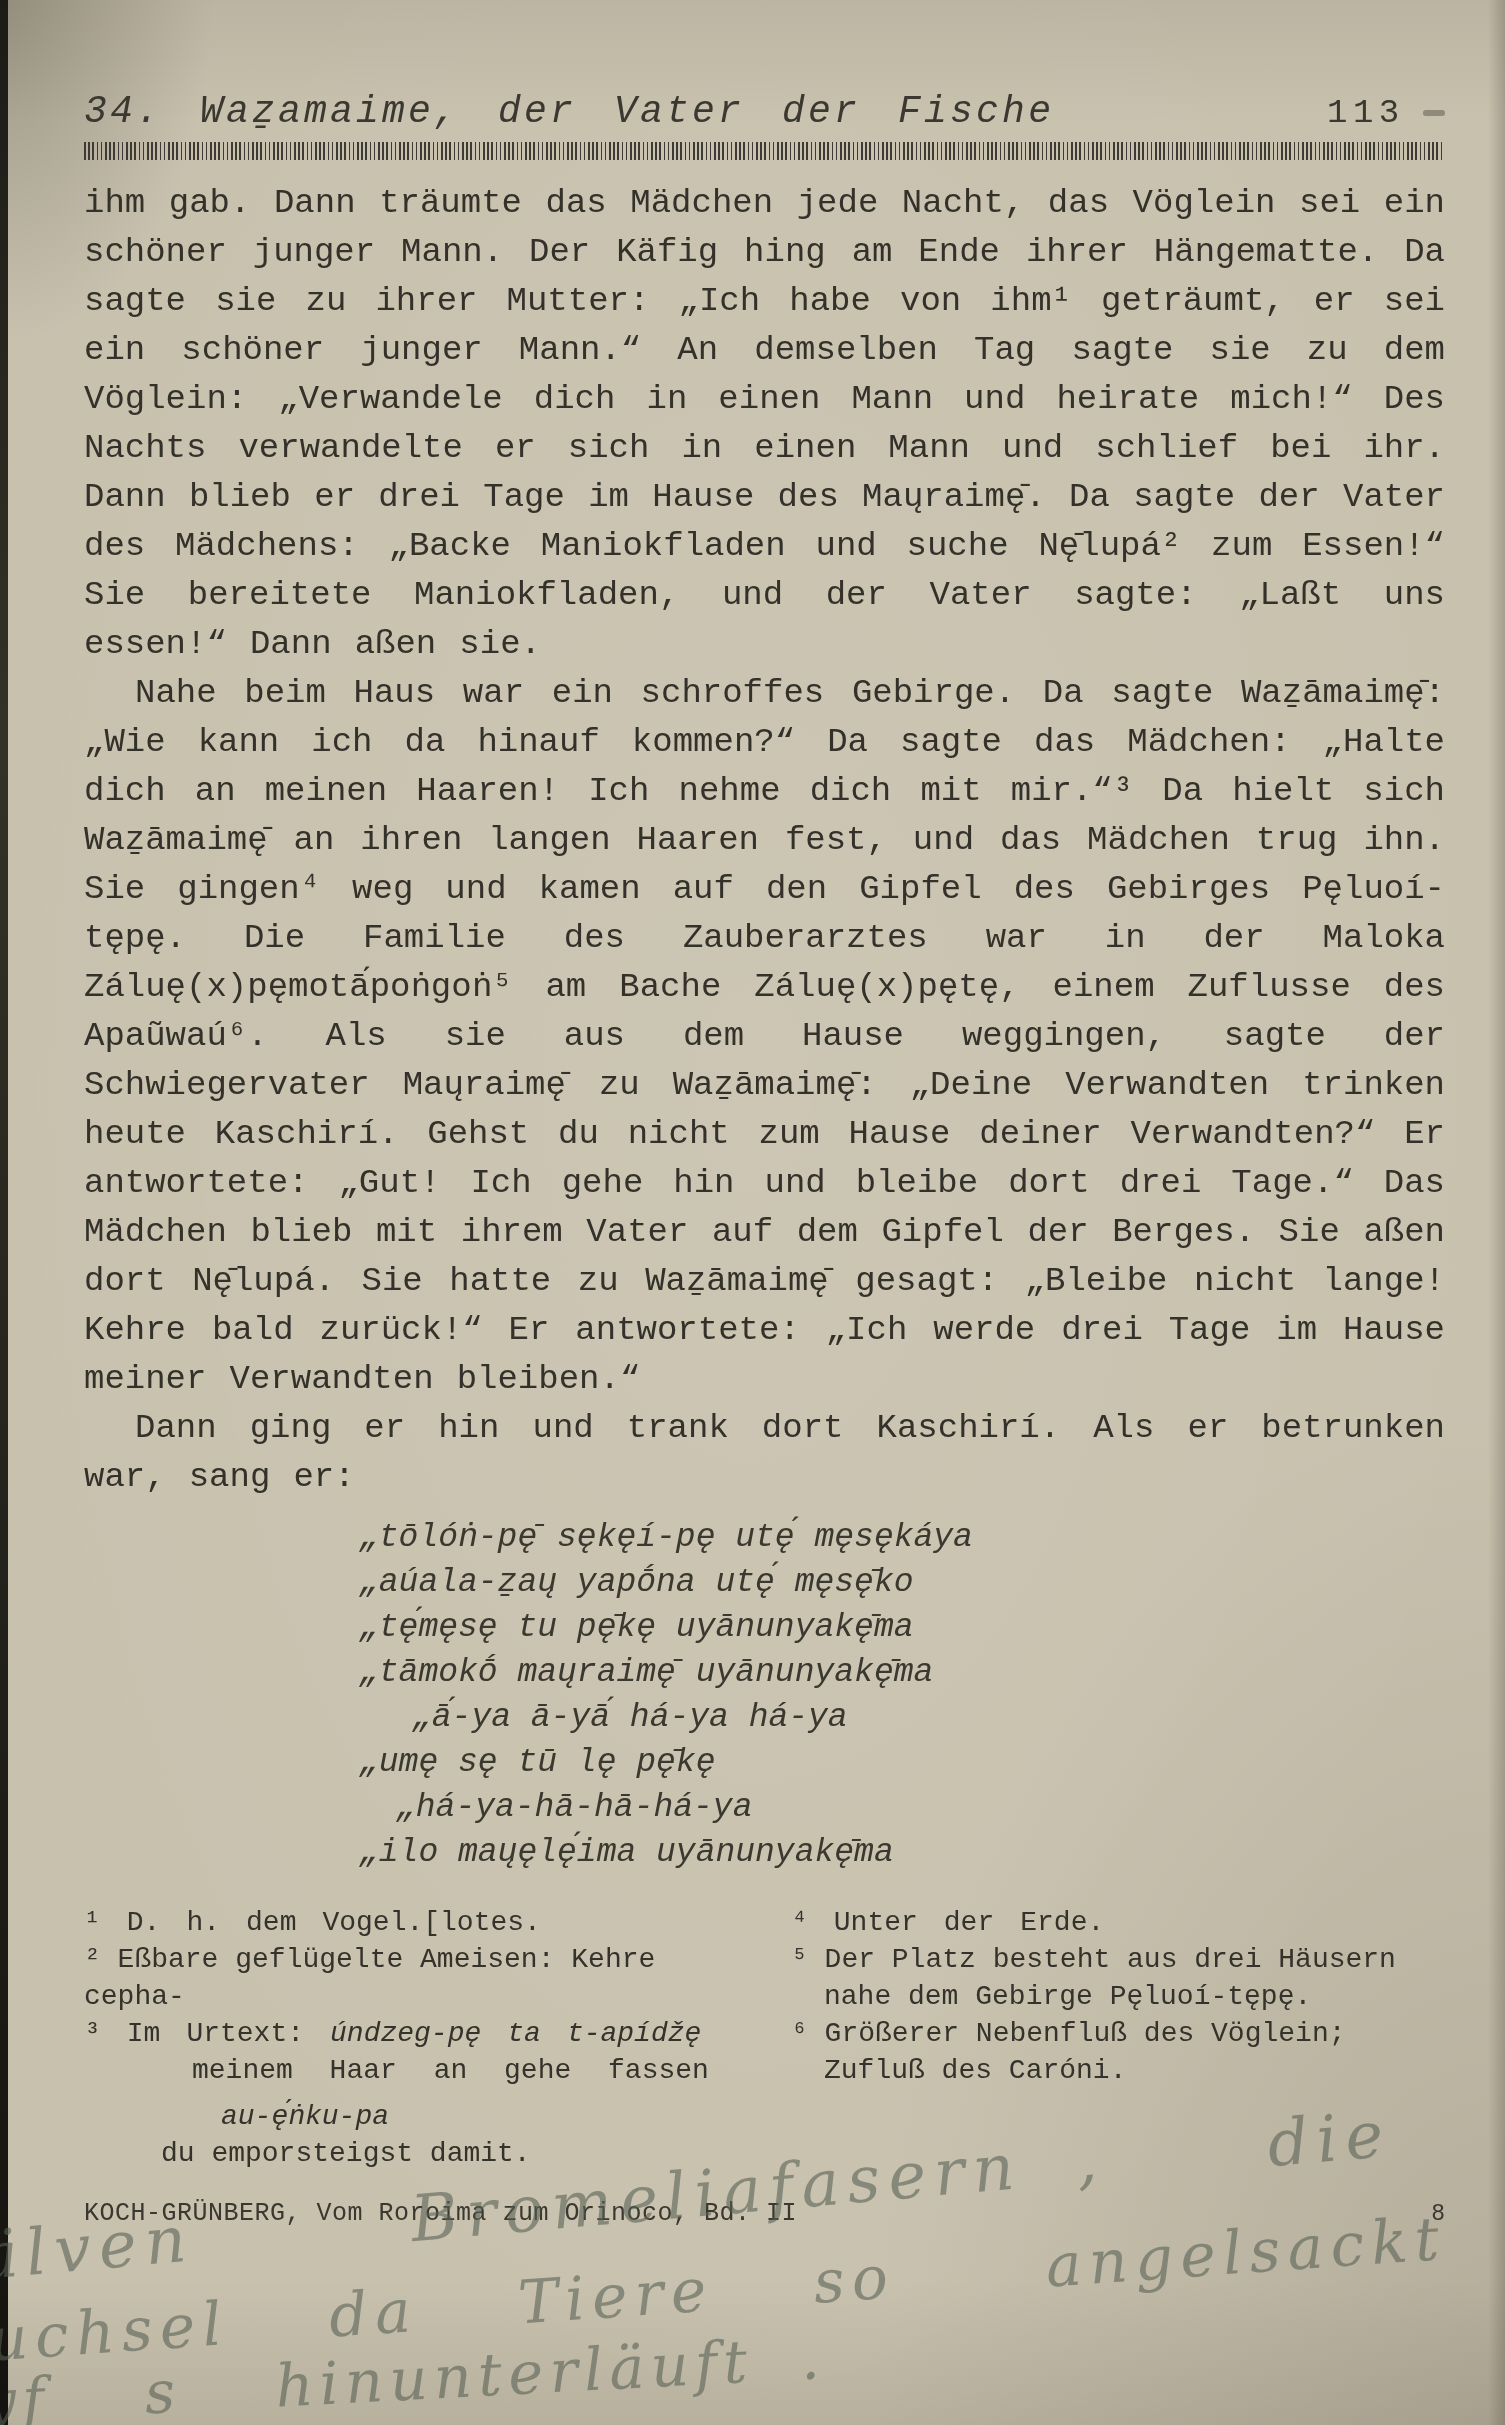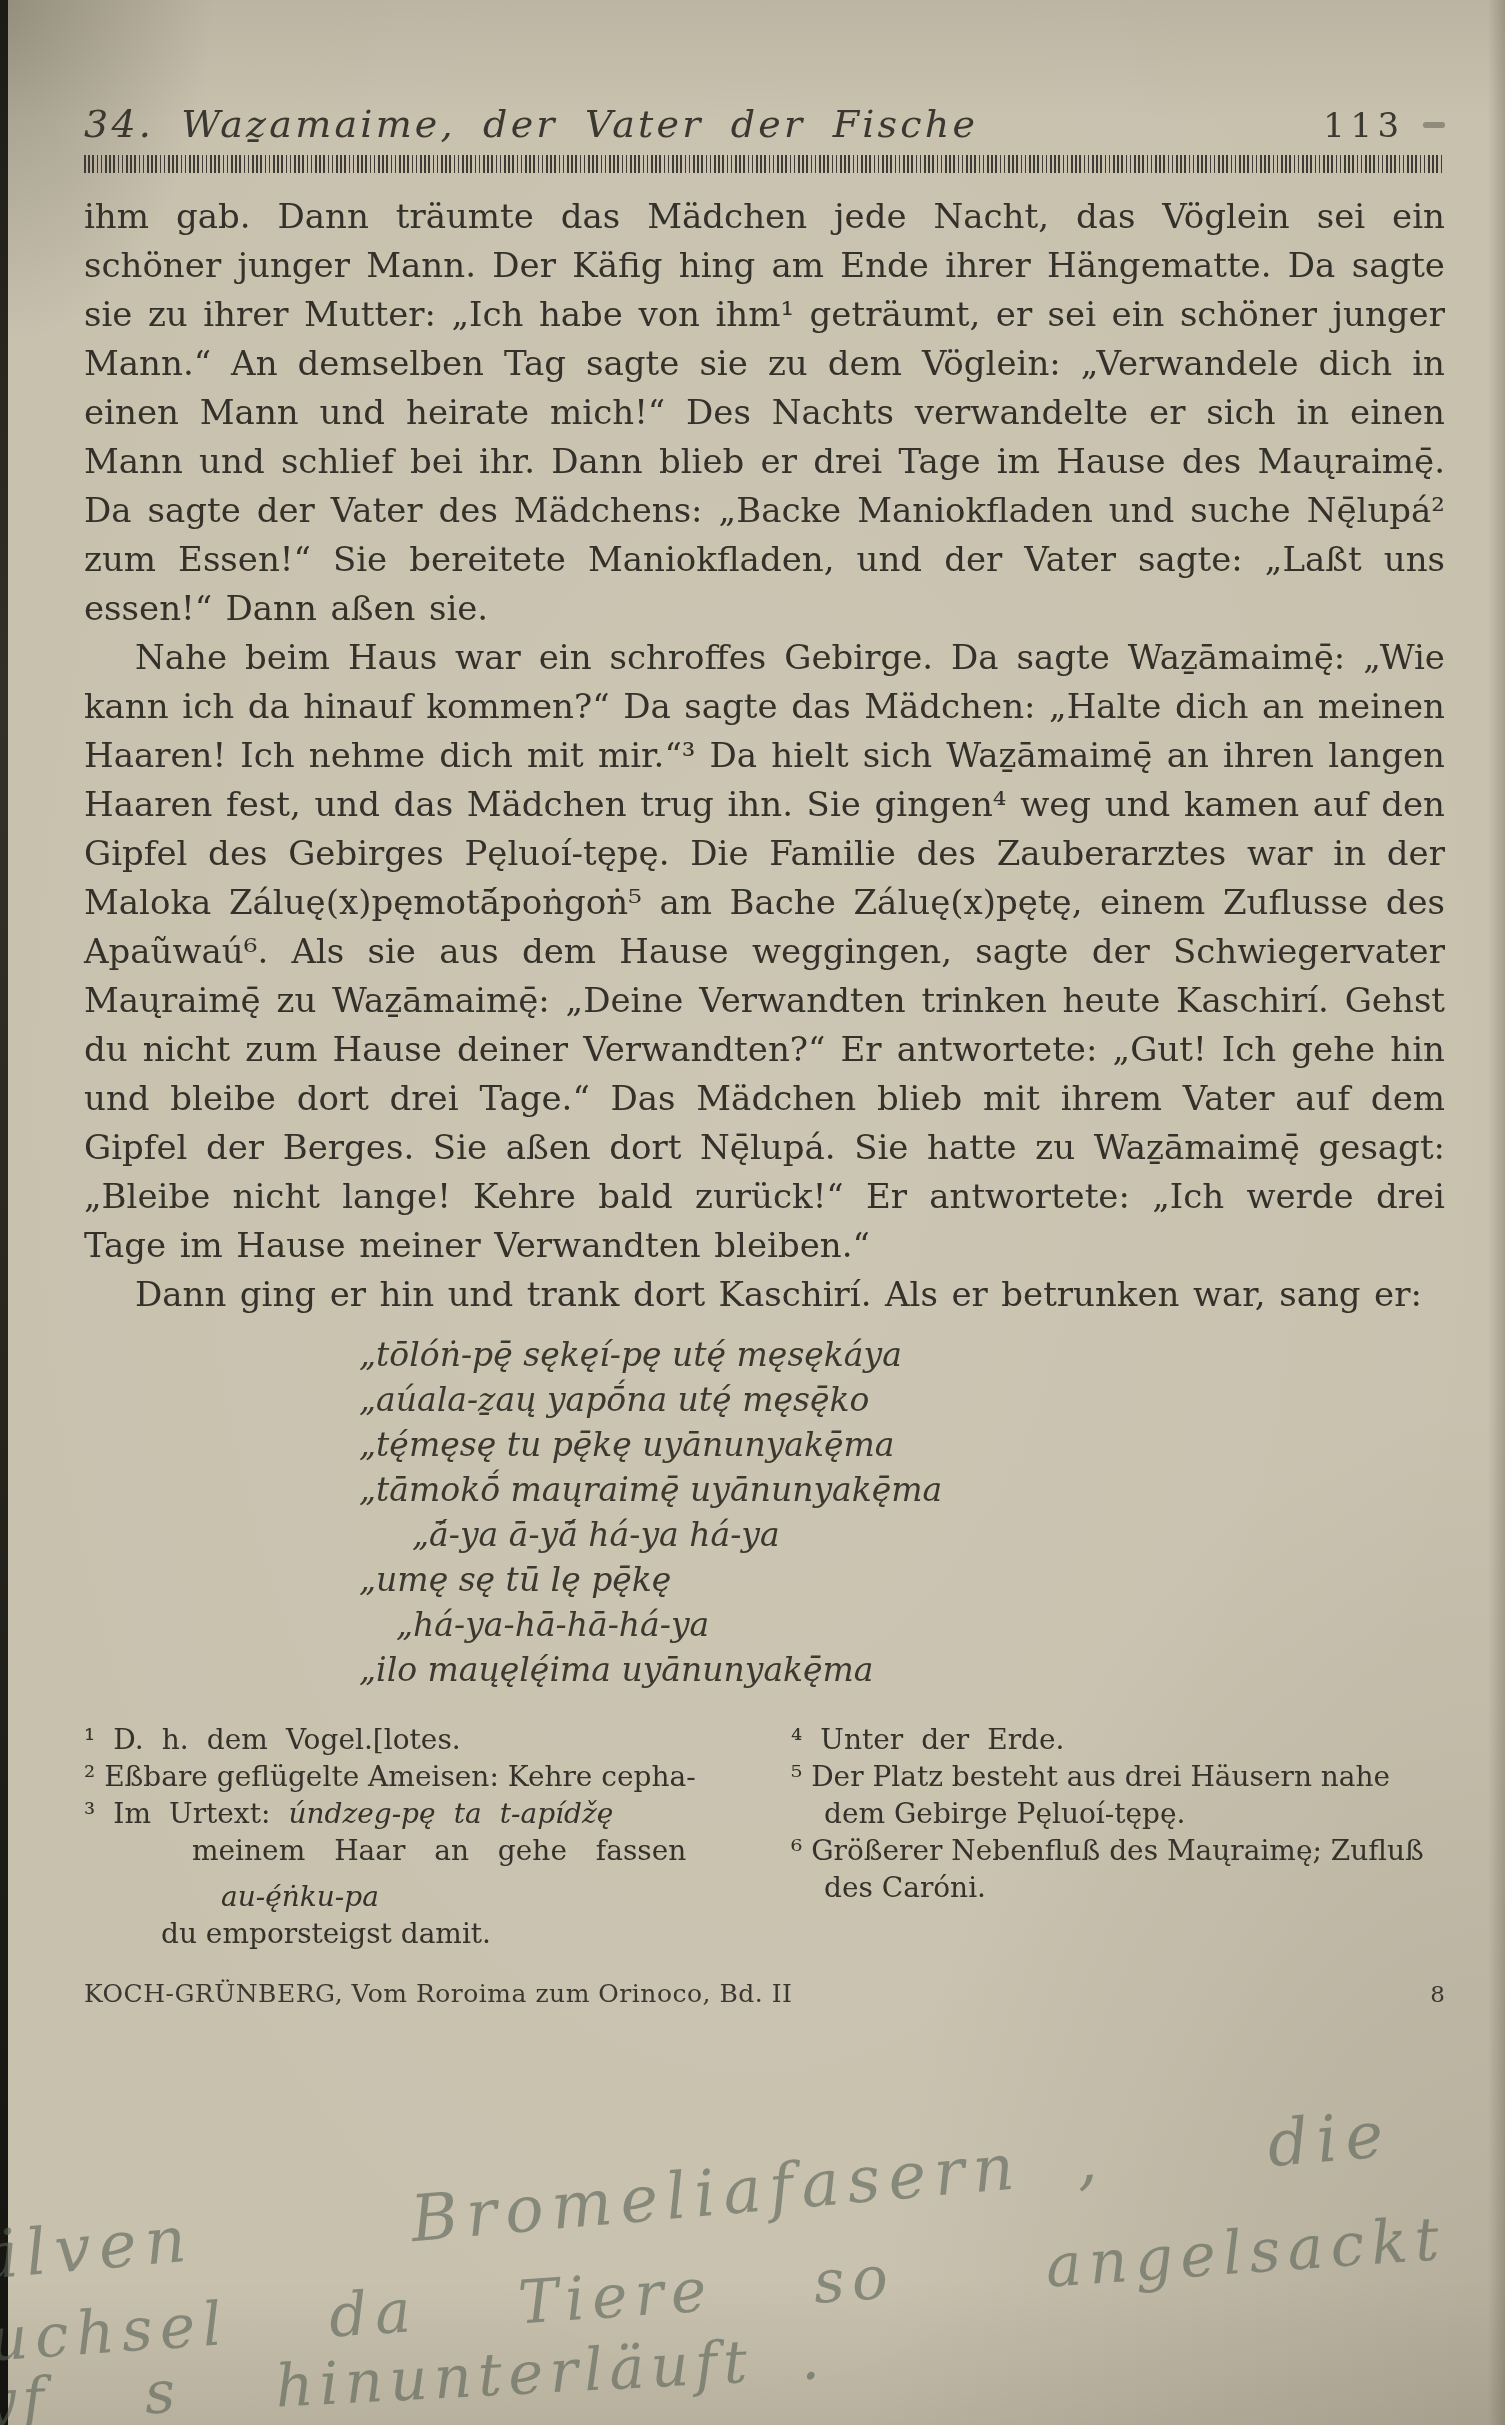--- a/index.html
+++ b/index.html
@@ -15,21 +15,21 @@
       radial-gradient(ellipse at 0% 0%, rgba(55,50,40,0.30), transparent 10%),
       radial-gradient(ellipse at 100% 100%, rgba(90,82,66,0.18), transparent 30%),
       radial-gradient(ellipse at 50% 45%, rgba(255,255,248,0.08), transparent 75%),
       linear-gradient(180deg, rgba(110,100,82,0.14), rgba(0,0,0,0) 5%, rgba(0,0,0,0) 94%, rgba(95,87,70,0.16));
   }
   .edge-left{position:absolute;left:0;top:0;width:8.2px;height:100%;
     background:linear-gradient(180deg,#1d1b16,#343128 30%,#211f19 70%,#15130f);}
   .edge-right{position:absolute;right:0;top:0;width:18.3px;height:100%;
     background:linear-gradient(270deg,rgba(70,62,50,.28),rgba(70,62,50,0));}
 
-  .content{position:absolute;left:84px;top:16px;width:1361px;}
+  .content{position:absolute;left:84px;top:4px;width:1361px;font-family:Liberation Mono, monospace;}
 
   .pagehead{display:flex;justify-content:space-between;align-items:baseline;margin-top:86px;}
   .running-title{font-style:italic;font-size:38px;letter-spacing:3.2px;word-spacing:12px;color:#3a3830;}
   .pagenum-wrap{display:flex;align-items:center;gap:18.3px;}
   .page-number{font-size:34px;letter-spacing:5.5px;color:#3a3830;}
   .smudge{width:22px;height:6.4px;background:rgba(70,64,52,.42);border-radius:2.7px;}
 
   .rule-band{margin-top:9.2px;height:18.3px;
     background:
       linear-gradient(180deg, rgba(200,193,174,0) 0 1.8px, rgba(0,0,0,0) 1.8px),
@@ -112,21 +112,21 @@
         <div class="fn-row">
           <span class="sp">³ Im Urtext: </span><span class="it sp">úndzeg-pę ta t-apídžę</span>
         </div>
         <div class="fn-row fn-gloss">meinem Haar an gehe fassen</div>
         <div class="fn-row fn-word it">au-ę́ṅku-pa</div>
         <div class="fn-row fn-gloss2">du emporsteigst damit.</div>
       </div>
       <div class="fn-right">
         <div class="fn-row hang sp">⁴ Unter der Erde.</div>
         <div class="fn-row hang">⁵ Der Platz besteht aus drei Häusern nahe dem Gebirge Pęluoí-tępę.</div>
-        <div class="fn-row hang">⁶ Größerer Nebenfluß des Maųraimę; Zufluß des Caróni.</div>
+        <div class="fn-row hang">⁶ Größerer Nebenfluß des Vöglein; Zufluß des Caróni.</div>
       </div>
     </section>
 
     <footer class="pagefoot">
       <div class="colophon">KOCH-GRÜNBERG, Vom Roroima zum Orinoco, Bd. II</div>
       <div class="signature">8</div>
     </footer>
 
   </div>
 

